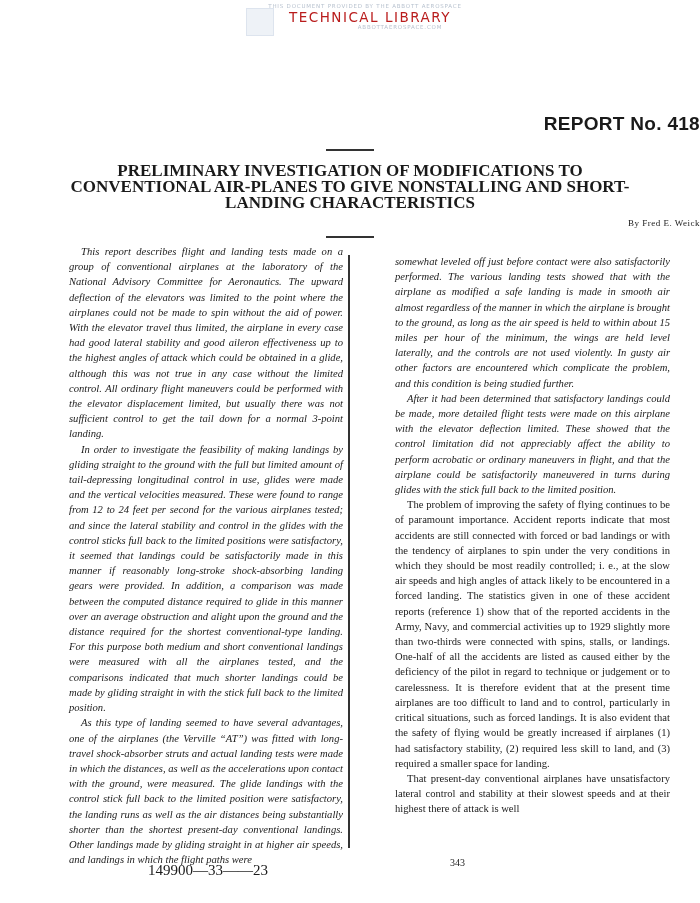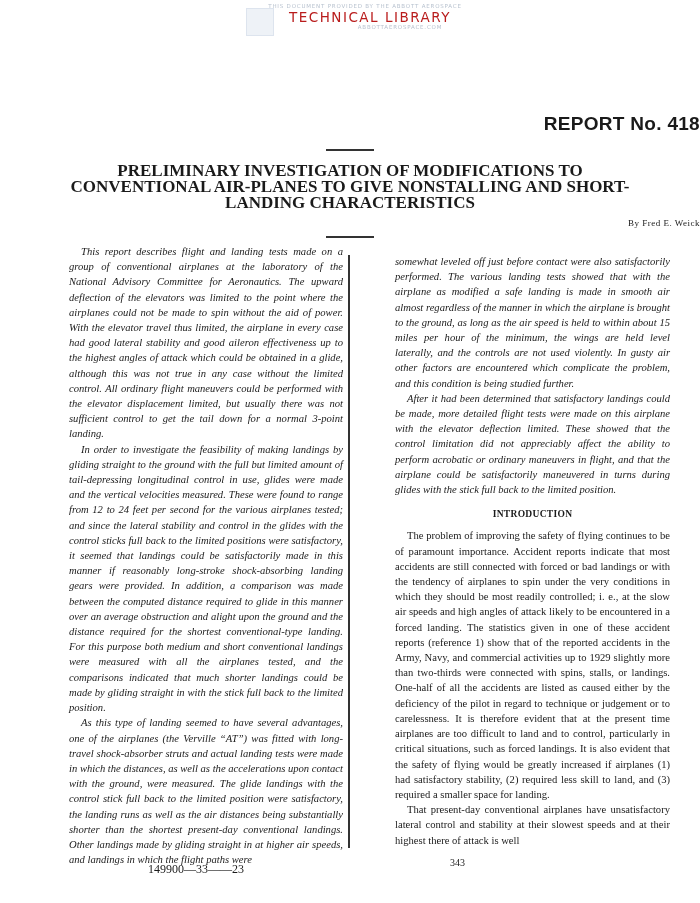--- a/index.html
+++ b/index.html
@@ -17,21 +17,21 @@
 
   .col { position: absolute; font-family: "Liberation Serif", serif; font-size: 10.6px; line-height: 15.2px; text-align: justify; }
   .col-left { left: 69px; top: 244px; width: 274px; font-style: italic; }
   .col-right { left: 356px; top: 254px; width: 275px; margin-left: 39px; }
   .divider { position: absolute; left: 348px; top: 255px; width: 1.5px; height: 593px; background: #333; }
   .heading { text-align: center; font-style: normal; font-weight: bold; font-size: 9.5px; letter-spacing: 0.3px; margin: 0 0 1px 0; }
   .p { margin: 0; text-indent: 12px; }
   .p.noindent { text-indent: 0; }
   .italic { font-style: italic; }
   .intro-heading { margin: 10px 0 6px 0; }
-  .footer-left { position: absolute; left: 148px; top: 862px; font-family: "Liberation Serif", serif; font-size: 12px; }
+  .footer-left { position: absolute; left: 148px; top: 862px; font-family: "Liberation Serif", serif; font-size: 15px; }
   .footer-right { position: absolute; left: 450px; top: 857px; font-family: "Liberation Serif", serif; font-size: 10px; }
 </style>
 </head>
 <body>
 
 <div class="watermark">
   <div class="wm-box"></div>
   <div class="wm-top">THIS DOCUMENT PROVIDED BY THE ABBOTT AEROSPACE</div>
   <div class="wm-main">TECHNICAL LIBRARY</div>
   <div class="wm-sub">ABBOTTAEROSPACE.COM</div>
@@ -47,19 +47,18 @@
   <p class="p">This report describes flight and landing tests made on a group of conventional airplanes at the laboratory of the National Advisory Committee for Aeronautics. The upward deflection of the elevators was limited to the point where the airplanes could not be made to spin without the aid of power. With the elevator travel thus limited, the airplane in every case had good lateral stability and good aileron effectiveness up to the highest angles of attack which could be obtained in a glide, although this was not true in any case without the limited control. All ordinary flight maneuvers could be performed with the elevator displacement limited, but usually there was not sufficient control to get the tail down for a normal 3-point landing.</p>
   <p class="p">In order to investigate the feasibility of making landings by gliding straight to the ground with the full but limited amount of tail-depressing longitudinal control in use, glides were made and the vertical velocities measured. These were found to range from 12 to 24 feet per second for the various airplanes tested; and since the lateral stability and control in the glides with the control sticks full back to the limited positions were satisfactory, it seemed that landings could be satisfactorily made in this manner if reasonably long-stroke shock-absorbing landing gears were provided. In addition, a comparison was made between the computed distance required to glide in this manner over an average obstruction and alight upon the ground and the distance required for the shortest conventional-type landing. For this purpose both medium and short conventional landings were measured with all the airplanes tested, and the comparisons indicated that much shorter landings could be made by gliding straight in with the stick full back to the limited position.</p>
   <p class="p">As this type of landing seemed to have several advantages, one of the airplanes (the Verville “AT”) was fitted with long-travel shock-absorber struts and actual landing tests were made in which the distances, as well as the accelerations upon contact with the ground, were measured. The glide landings with the control stick full back to the limited position were satisfactory, the landing runs as well as the air distances being substantially shorter than the shortest present-day conventional landings. Other landings made by gliding straight in at higher air speeds, and landings in which the flight paths were</p>
 </div>
 
 <div class="divider"></div>
 
 <div class="col col-right">
   <p class="p noindent italic">somewhat leveled off just before contact were also satisfactorily performed. The various landing tests showed that with the airplane as modified a safe landing is made in smooth air almost regardless of the manner in which the airplane is brought to the ground, as long as the air speed is held to within about 15 miles per hour of the minimum, the wings are held level laterally, and the controls are not used violently. In gusty air other factors are encountered which complicate the problem, and this condition is being studied further.</p>
   <p class="p italic">After it had been determined that satisfactory landings could be made, more detailed flight tests were made on this airplane with the elevator deflection limited. These showed that the control limitation did not appreciably affect the ability to perform acrobatic or ordinary maneuvers in flight, and that the airplane could be satisfactorily maneuvered in turns during glides with the stick full back to the limited position.</p>
-  <div class="heading intro-heading">INTRODUCTION</div>
   <p class="p">The problem of improving the safety of flying continues to be of paramount importance. Accident reports indicate that most accidents are still connected with forced or bad landings or with the tendency of airplanes to spin under the very conditions in which they should be most readily controlled; i. e., at the slow air speeds and high angles of attack likely to be encountered in a forced landing. The statistics given in one of these accident reports (reference 1) show that of the reported accidents in the Army, Navy, and commercial activities up to 1929 slightly more than two-thirds were connected with spins, stalls, or landings. One-half of all the accidents are listed as caused either by the deficiency of the pilot in regard to technique or judgement or to carelessness. It is therefore evident that at the present time airplanes are too difficult to land and to control, particularly in critical situations, such as forced landings. It is also evident that the safety of flying would be greatly increased if airplanes (1) had satisfactory stability, (2) required less skill to land, and (3) required a smaller space for landing.</p>
   <p class="p">That present-day conventional airplanes have unsatisfactory lateral control and stability at their slowest speeds and at their highest there of attack is well</p>
 </div>
 
 <div class="footer-left">149900—33——23</div>
 <div class="footer-right">343</div>
 
 </body></html>

